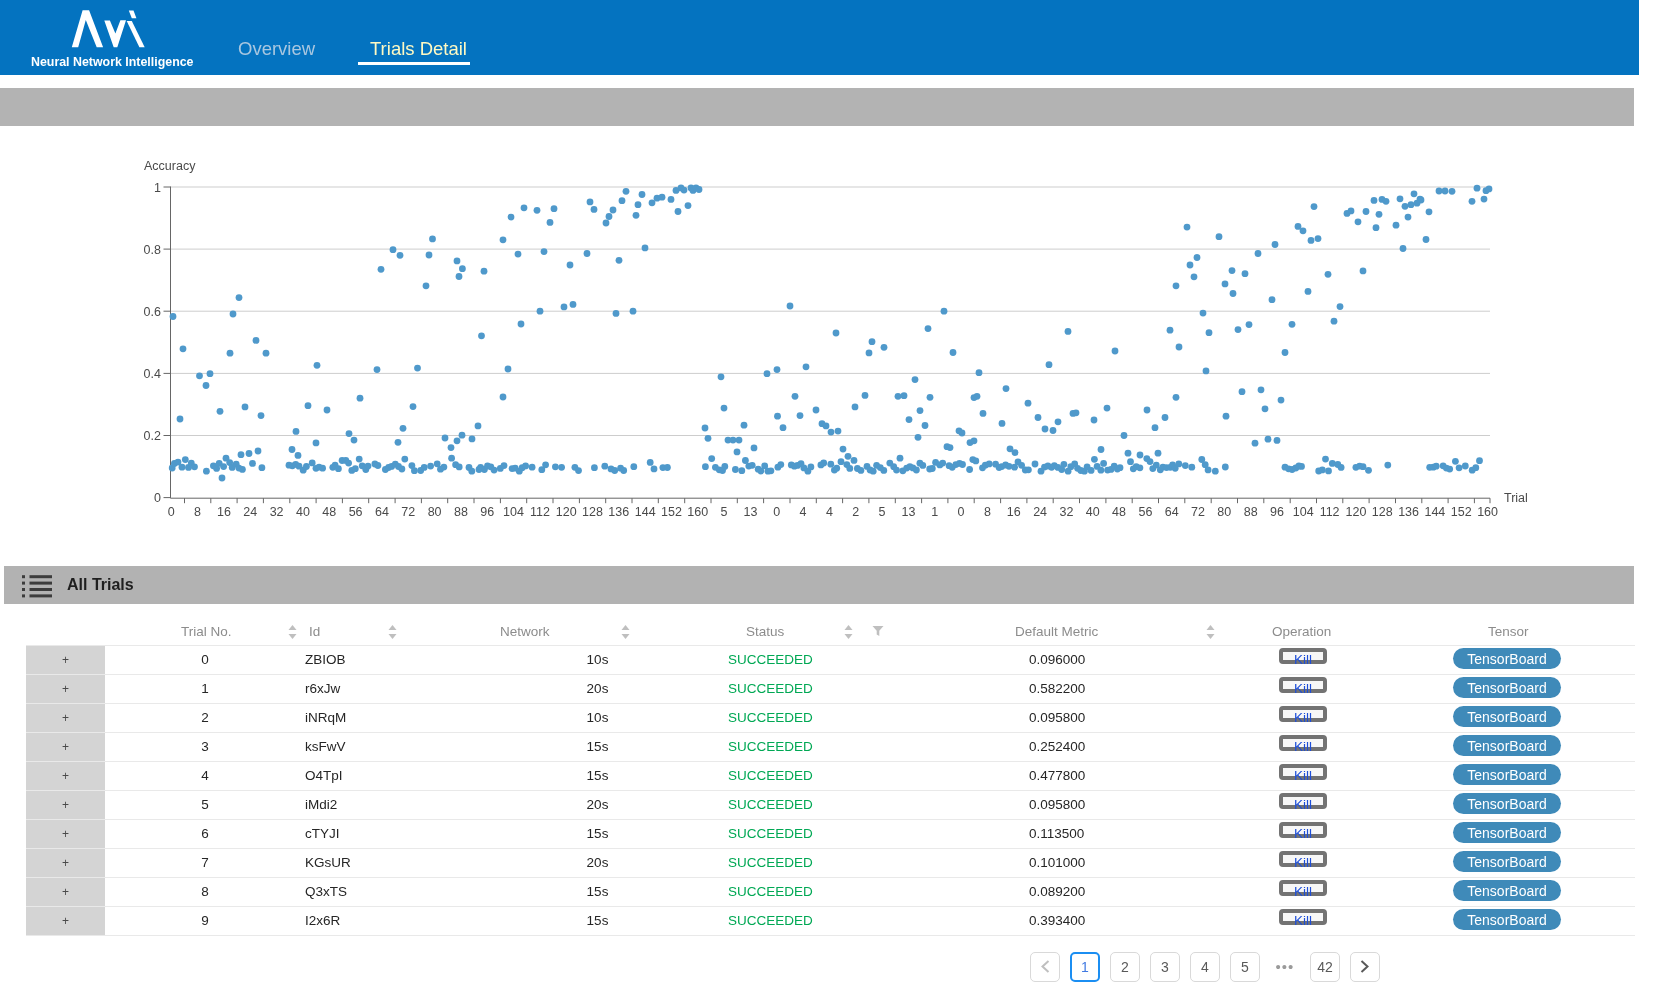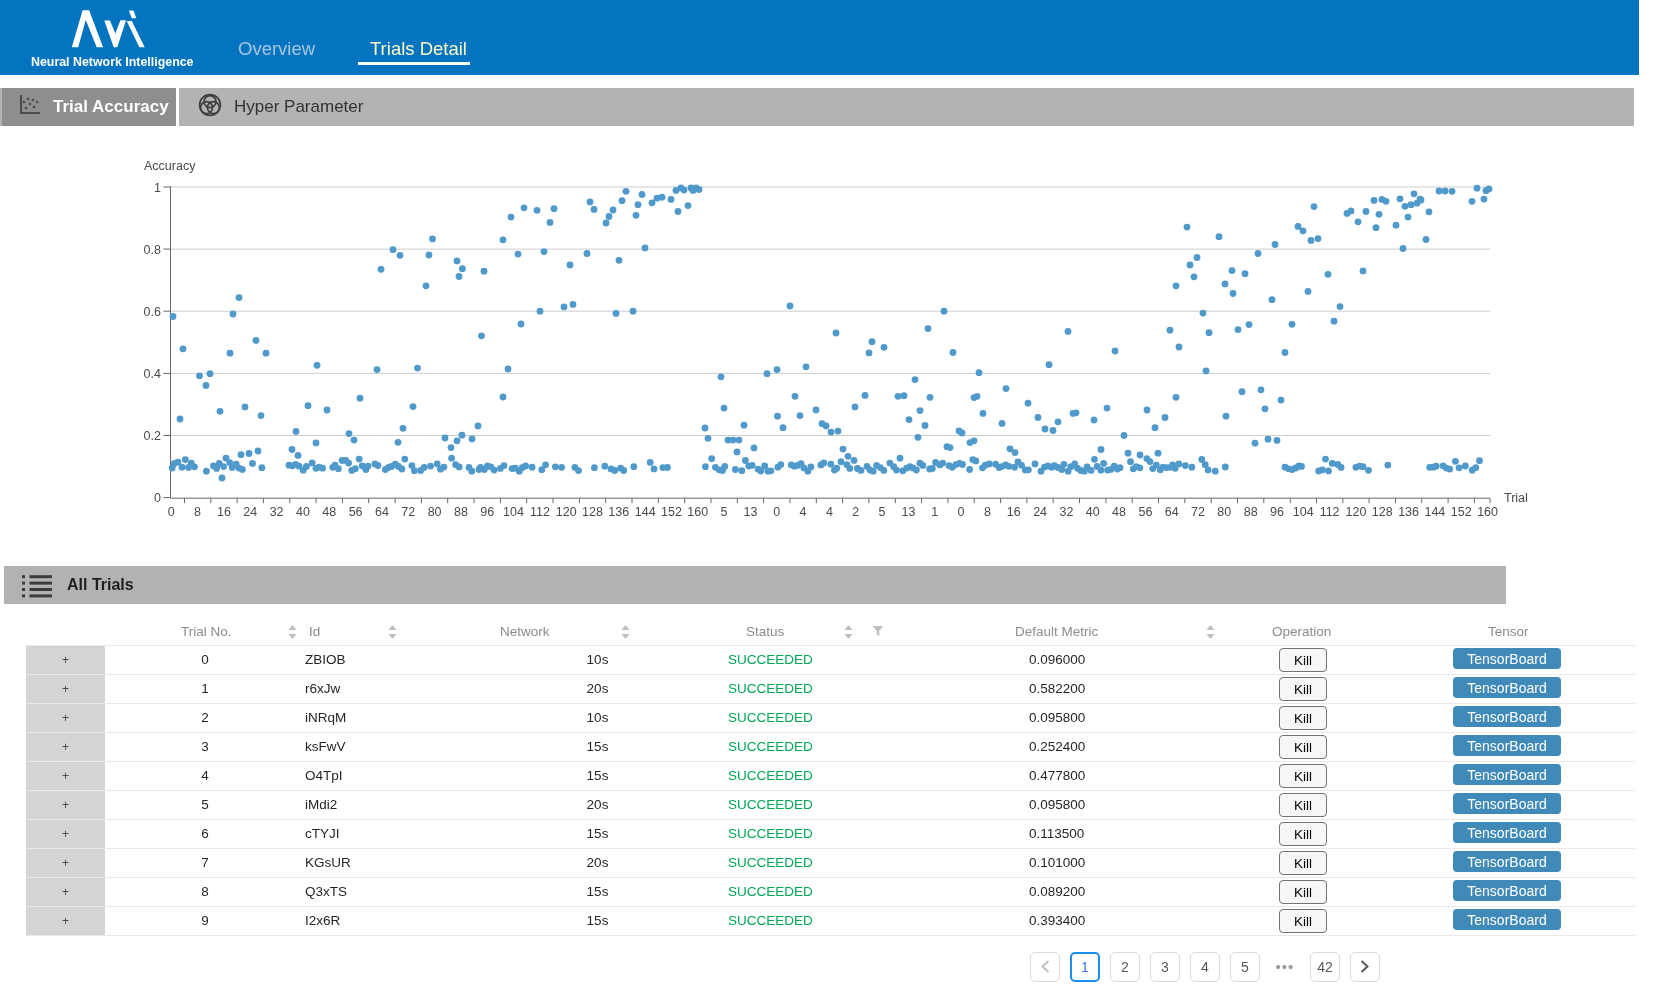--- a/index.html
+++ b/index.html
@@ -8,34 +8,34 @@
 .navtab{position:absolute;top:38px;font-size:18.5px}
 .nav-ov{left:238px;color:#a9c7e0}
 .nav-td{left:370px;color:#fef9c3}
 .nav-underline{position:absolute;left:358px;top:62px;width:112px;height:3px;background:#fff}
 .strip{position:absolute;left:0;top:88px;width:1634px;height:38px;background:#b3b3b3}
 .tab{position:absolute;top:0;height:38px;display:flex;align-items:center;font-size:17px;color:#333}
 .tab .ticon{margin-right:12px;display:inline-block}
 .tab1{left:2px;width:174px;background:#8e8e8e;color:#fff;font-weight:bold;padding-left:16px}
 .tab2{left:176px;width:197px;background:#b3b3b3;padding-left:19px;border-left:3px solid #fff}
 .tab3{left:373px;width:180px;background:#b3b3b3;padding-left:19px;border-left:3px solid #fff;border-right:3px solid #fff}
-.alltrials{position:absolute;left:4px;top:566px;width:1502px;height:38px;background:#b2b2b2;display:flex;align-items:center}
+.alltrials{position:absolute;left:4px;top:566px;width:1630px;height:38px;background:#b2b2b2;display:flex;align-items:center}
 .alltrials .txt{font-size:16px;font-weight:bold;color:#1f1f1f;margin-left:15px}
 .thead{position:absolute;left:0;top:625px;width:1657px;height:20px;font-size:13.5px;color:#8c8c8c}
 .thead span{position:absolute;line-height:14px}
 .trow{position:absolute;left:26px;height:29px;width:1609px;font-size:13.5px;color:#262626;border-bottom:1px solid #e9e9e9}
 .trow > div{position:absolute;top:0;line-height:28px}
 .expander{left:0px;width:79px;height:28px;background:#d4d4d4;text-align:center;color:#4a4a4a;font-size:12px}
 .c-no{left:79px;width:200px;text-align:center}
 .c-id{left:279px;width:120px;text-align:left}
 .c-dur{left:494px;width:155px;text-align:center}
 .c-status{left:702px;width:120px;color:#00a854}
 .c-met{left:1003px;width:150px;text-align:left}
-.kill{position:absolute;left:1253px;top:2px;width:48px;height:24px;background:#f7f7f7;border:1px solid #737373;border-radius:4px;color:#000000;font-size:13.5px;font-family:inherit}
-.tb{position:absolute;left:1427px;top:2px;width:108px;height:21px;background:#3f8ab9;border:none;border-radius:4px;color:#fff;font-size:14px;font-family:inherit}
+.kill{position:absolute;left:1253px;top:2px;width:48px;height:16px;background:#f7f7f7;border:4px solid #737373;border-radius:4px;color:#1d4ed8;font-size:13.5px;font-family:inherit}
+.tb{position:absolute;left:1427px;top:2px;width:108px;height:21px;background:#3f8ab9;border:none;border-radius:12px;color:#fff;font-size:14px;font-family:inherit}
 .pager{position:absolute;left:0;top:952px;width:1380px;height:30px;text-align:right;font-size:0;color:#595959}
 .pg{display:inline-block;vertical-align:top;min-width:30px;height:30px;line-height:28px;text-align:center;border:1px solid #d9d9d9;border-radius:5px;background:#fff;margin-left:10px;font-size:14px}
 .pg.act{border:2px solid #1b8ef2;color:#417ae2;line-height:26px}
 .pg.dots{border-color:#fff;color:#9a9a9a;letter-spacing:1px;font-size:15px}
 .pg.arrow{color:#737373;font-size:17px}
 .pg.dis{color:#c9c9c9}
 .pg svg{vertical-align:middle;margin-top:-3px}
 </style></head>
 <body>
 <svg width="1657" height="560" style="position:absolute;left:0;top:0;">
@@ -666,46 +666,20 @@
       <polygon points="56.7,14.1 61.8,14.1 74.7,40.3 69.4,40.3"></polygon>
       <polygon points="58.8,3.6 63.5,3.6 66.4,11.2 61.8,11.2"></polygon>
     </g>
   </svg>
   <div class="logo-text">Neural Network Intelligence</div>
   <div class="navtab nav-ov">Overview</div>
   <div class="navtab nav-td">Trials Detail</div>
   <div class="nav-underline"></div>
 </div>
 <div class="strip">
-  <div class="tab tab1"><span class="ticon">
-    <svg width="23" height="22" viewBox="0 0 23 22">
-          <g fill="none" stroke="#555" stroke-width="2">
-            <path d="M3 1 L3 19 L22 19" stroke="#4a4a4a"></path>
-          </g>
-          <g fill="#4a4a4a">
-            <circle cx="8" cy="14" r="1.3"></circle>
-            <circle cx="12" cy="10" r="1.3"></circle>
-            <circle cx="16" cy="13" r="1.3"></circle>
-            <circle cx="10" cy="5" r="1.3"></circle>
-            <circle cx="15" cy="6" r="1.3"></circle>
-            <circle cx="19" cy="8" r="1.3"></circle>
-            <circle cx="6" cy="8" r="1.3"></circle>
-          </g>
-        </svg>
-  </span>Trial Accuracy</div>
-  <div class="tab tab2"><span class="ticon">
-    <svg width="24" height="24" viewBox="0 0 24 24">
-          <g fill="none" stroke="#3e3e3e" stroke-width="1.6">
-            <circle cx="12" cy="12" r="10.4"></circle>
-            <circle cx="12" cy="8.6" r="6"></circle>
-            <circle cx="8.6" cy="14.6" r="6"></circle>
-            <circle cx="15.4" cy="14.6" r="6"></circle>
-          </g>
-        </svg>
-  </span>Hyper Parameter</div>
 </div>
 <div class="alltrials">
   <svg width="30" height="26" viewBox="0 0 30 26" style="margin-left:18px">
       <g fill="#3c3c3c">
         <rect x="0" y="3.2" width="3" height="3"></rect>
         <rect x="0" y="9.6" width="3" height="3"></rect>
         <rect x="0" y="16" width="3" height="3"></rect>
         <rect x="0" y="22.4" width="3" height="3"></rect>
         <rect x="7.5" y="3.2" width="22.5" height="3"></rect>
         <rect x="7.5" y="9.6" width="22.5" height="3"></rect>

